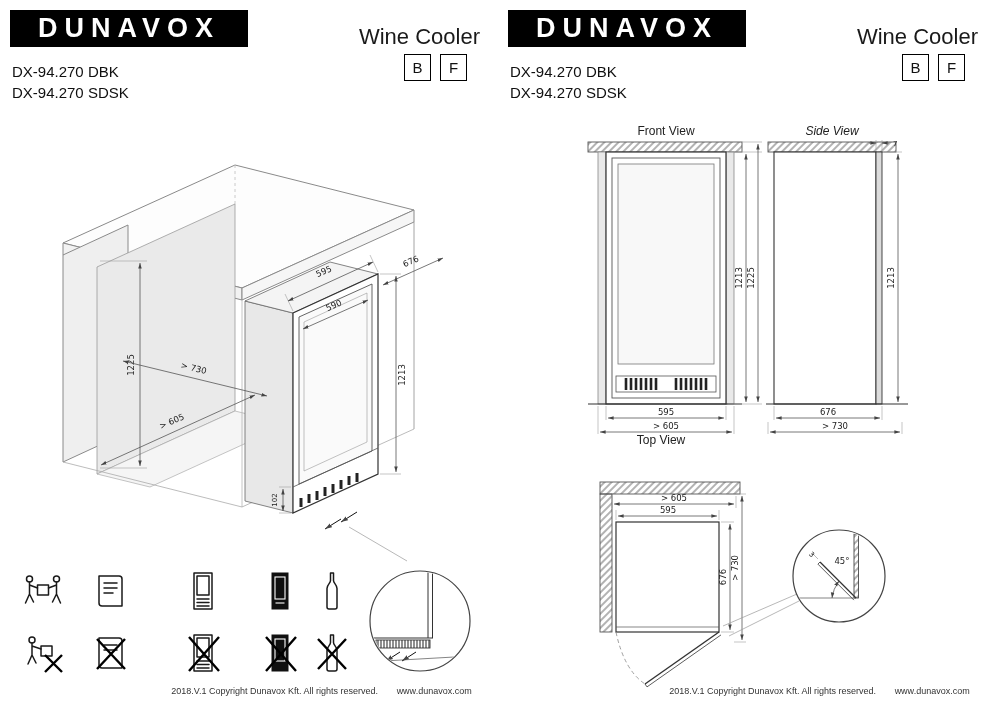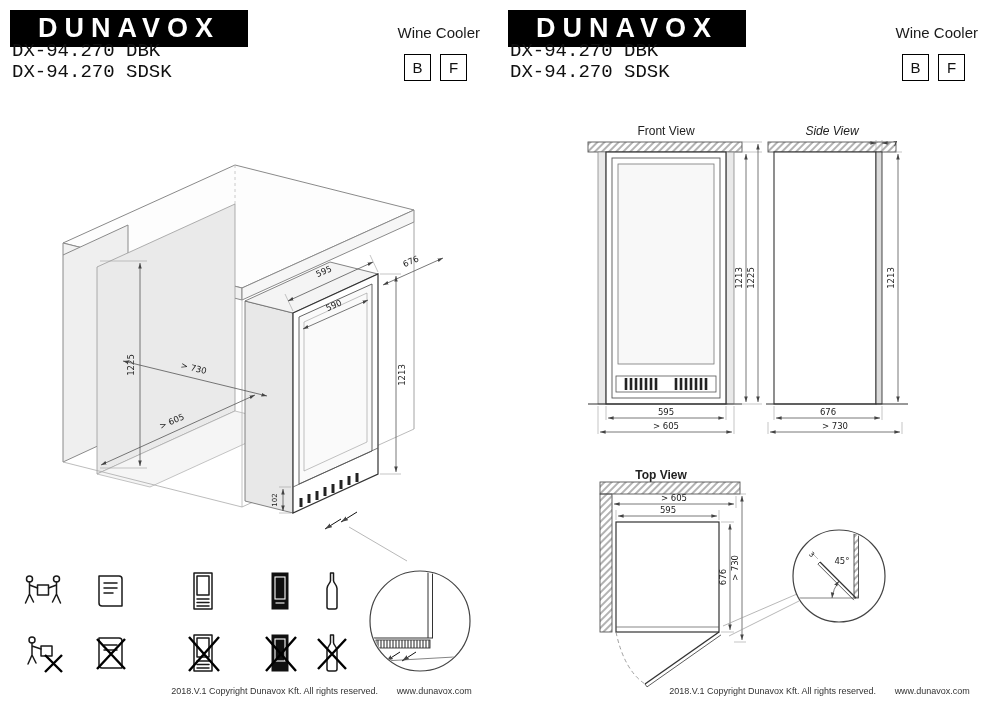--- a/index.html
+++ b/index.html
@@ -5,22 +5,22 @@
   html,body { margin:0; padding:0; background:#e8e8e8; }
   body { font-family:"Liberation Sans", sans-serif; }
   .page { position:relative; width:996px; height:716px; background:#ffffff; overflow:hidden; }
   .panel { position:absolute; top:0; width:498px; height:716px; background:#fff; }
   .panel.left  { left:0; }
   .panel.right { left:498px; }
 
   .logo { position:absolute; left:10px; top:10px; width:238px; height:37px; background:#000;
           color:#fff; font-weight:bold; font-size:27px; letter-spacing:7px;
           display:flex; align-items:center; justify-content:center; }
-  .subtitle { position:absolute; right:18px; top:24px; font-size:15px; color:#1a1a1a; }
-  .models { position:absolute; left:12px; top:41px; font-size:19px; line-height:21px; color:#101010;font-family:Liberation Mono, monospace; }
+  .subtitle { position:absolute; right:18px; top:24px; font-size:22px; color:#1a1a1a; }
+  .models { position:absolute; left:12px; top:61px; font-size:15px; line-height:21px; color:#101010; }
   .badges { position:absolute; right:31px; top:54px; display:flex; gap:9px; }
   .badge  { width:25px; height:25px; border:1.5px solid #000; background:#fff; color:#111;
             display:flex; align-items:center; justify-content:center; font-size:15px; }
 
   .footer { position:absolute; left:150px; right:5px; top:686px; text-align:center;
             font-size:9px; color:#333; white-space:nowrap; }
   .footer .site { margin-left:16px; }
 
   .view-title { position:absolute; font-size:12px; color:#222; text-align:center; }
 
@@ -247,21 +247,21 @@
       <div>DX-94.270 DBK</div>
       <div>DX-94.270 SDSK</div>
     </div>
     <div class="badges">
       <span class="badge">B</span>
       <span class="badge">F</span>
     </div>
 
     <div class="view-title" style="left:88px; top:124px; width:160px;">Front View</div>
     <div class="view-title" style="left:268px; top:124px; width:132px;font-style:italic;">Side View</div>
-    <div class="view-title" style="left:88px; top:468px; width:150px;font-weight:bold;">Top View</div>
+    <div class="view-title" style="left:88px; top:433px; width:150px;">Top View</div>
 
     <svg class="front" viewBox="0 0 180 305">
       <rect x="2" y="4" width="154" height="10" fill="url(#hatch)" stroke="#555" stroke-width="0.9"></rect>
       <rect x="12" y="14" width="8" height="252" fill="#e9e9e9" stroke="#888" stroke-width="0.8"></rect>
       <rect x="140" y="14" width="8" height="252" fill="#e9e9e9" stroke="#888" stroke-width="0.8"></rect>
       <rect x="20" y="14" width="120" height="252" fill="#fff" stroke="#333" stroke-width="1.2"></rect>
       <rect x="26" y="20" width="108" height="240" fill="none" stroke="#555" stroke-width="0.9"></rect>
       <rect x="32" y="26" width="96" height="200" fill="#f8f8f8" stroke="#777" stroke-width="0.8"></rect>
       <rect x="30" y="238" width="100" height="16" fill="none" stroke="#555" stroke-width="0.8"></rect>
       <g stroke="#222" stroke-width="2.6">

